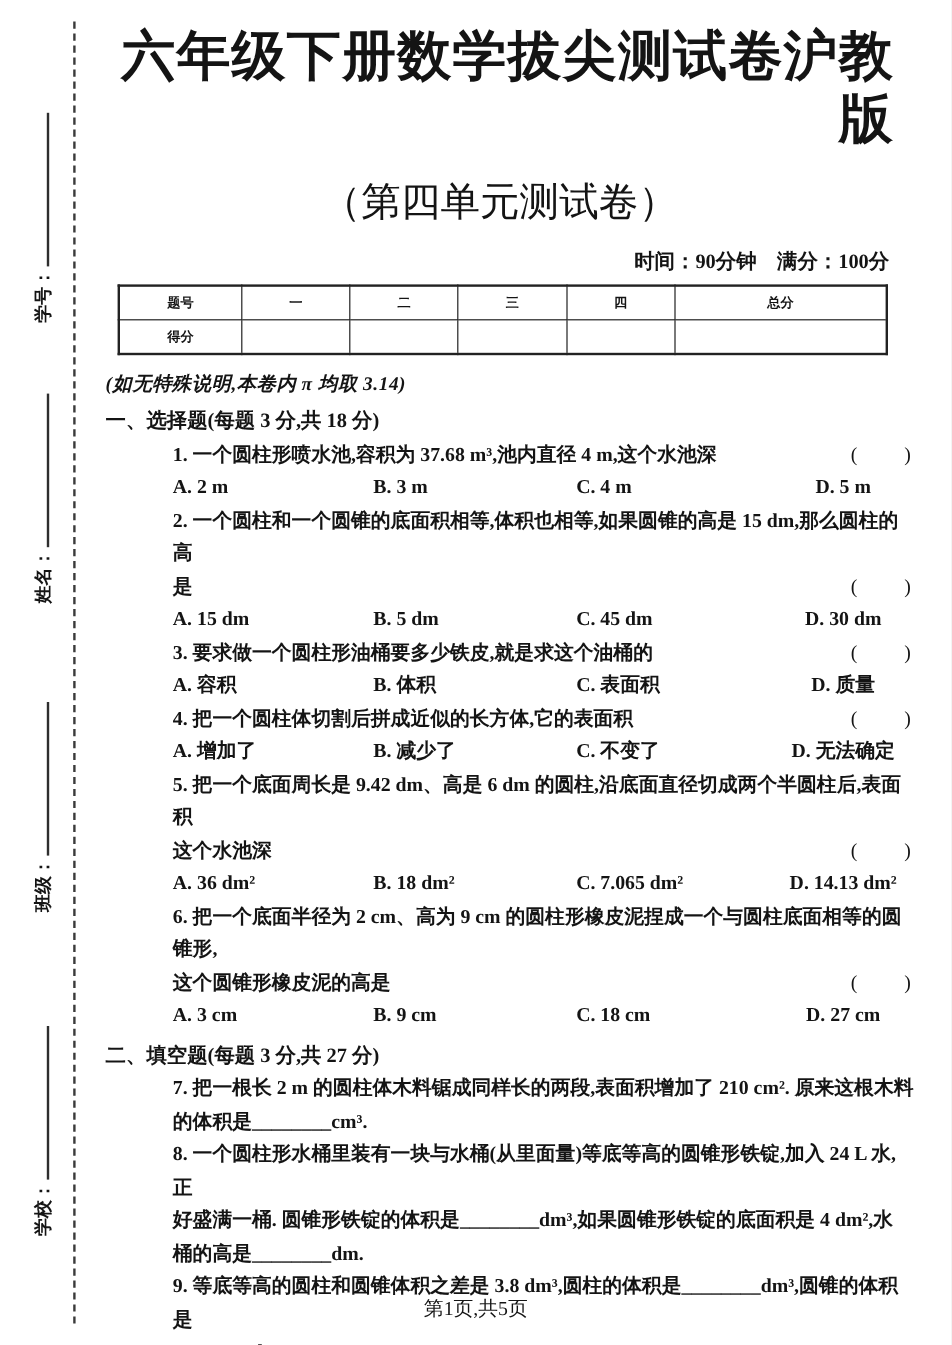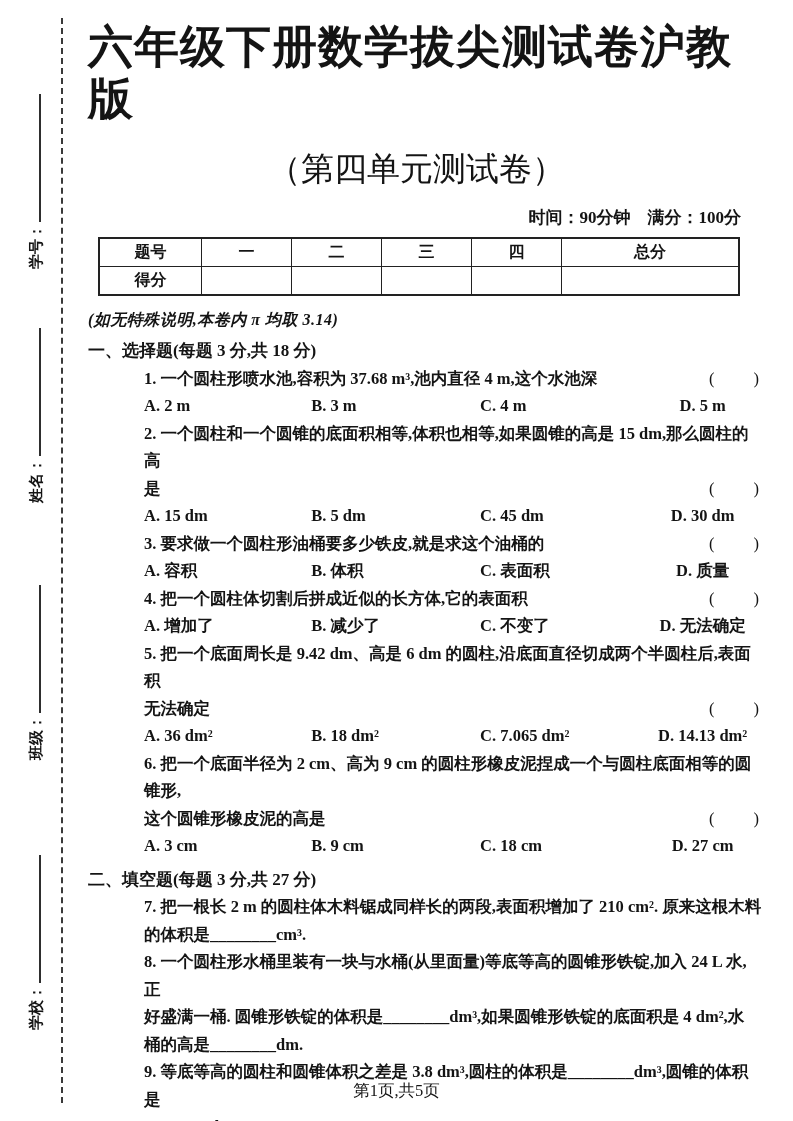--- a/index.html
+++ b/index.html
@@ -23,38 +23,38 @@
     white-space:nowrap;
     font-size:15px;font-weight:bold;
   }
   .side-blank{
     display:inline-block;width:128px;height:15px;
     border-bottom:2px solid #2e2e2e;margin-left:2px;
   }
   
   .content{position:absolute;left:88px;top:0;width:657px;}
   .title{
-    margin:22px 0 0 0;text-align:left;
+    margin:22px 0 0 0;text-align:right;
     font-size:45px;line-height:1.15;font-weight:bold;letter-spacing:1px;
   }
   .subtitle{
     margin:22px 0 16px 0;text-align:center;
     font-size:33px;line-height:1.3;font-weight:normal;
   }
   .time-line{
     margin-top:14px;text-align:right;font-size:17px;font-weight:600;
     padding-right:4px;
   }
   table.score{
     border-collapse:collapse;margin:8px 0 0 10px;width:642px;
     border:2px solid #222;
   }
   table.score td{
     border:1.5px solid #222;height:27px;text-align:center;
-    font-size:16px;font-weight:600;padding:0;
+    font-size:11px;font-weight:600;padding:0;
   }
   table.score td.c0{width:16%;}
   .note{
     margin-top:14px;font-size:16px;font-weight:bold;font-style:italic;
     letter-spacing:.5px;
   }
   .section-heading{
     margin-top:6px;font-size:17px;font-weight:bold;line-height:27.5px;
   }
   .question{
@@ -159,21 +159,21 @@
       <div class="options">
         <span class="opt-a">A. 增加了</span>
         <span class="opt-b">B. 减少了</span>
         <span class="opt-c">C. 不变了</span>
         <span class="opt-d">D. 无法确定</span>
       </div>
     </div>
 
     <div class="question">
       <div class="q-line"><span>5. 把一个底面周长是 9.42 dm、高是 6 dm 的圆柱,沿底面直径切成两个半圆柱后,表面积</span></div>
-      <div class="q-line"><span>无法确定</span><span class="bracket">(　　)</span></div>
+      <div class="q-line"><span>这个水池深</span><span class="bracket">(　　)</span></div>
       <div class="options">
         <span class="opt-a">A. 36 dm²</span>
         <span class="opt-b">B. 18 dm²</span>
         <span class="opt-c">C. 7.065 dm²</span>
         <span class="opt-d">D. 14.13 dm²</span>
       </div>
     </div>
 
     <div class="question">
       <div class="q-line"><span>6. 把一个底面半径为 2 cm、高为 9 cm 的圆柱形橡皮泥捏成一个与圆柱底面相等的圆锥形,</span></div>

